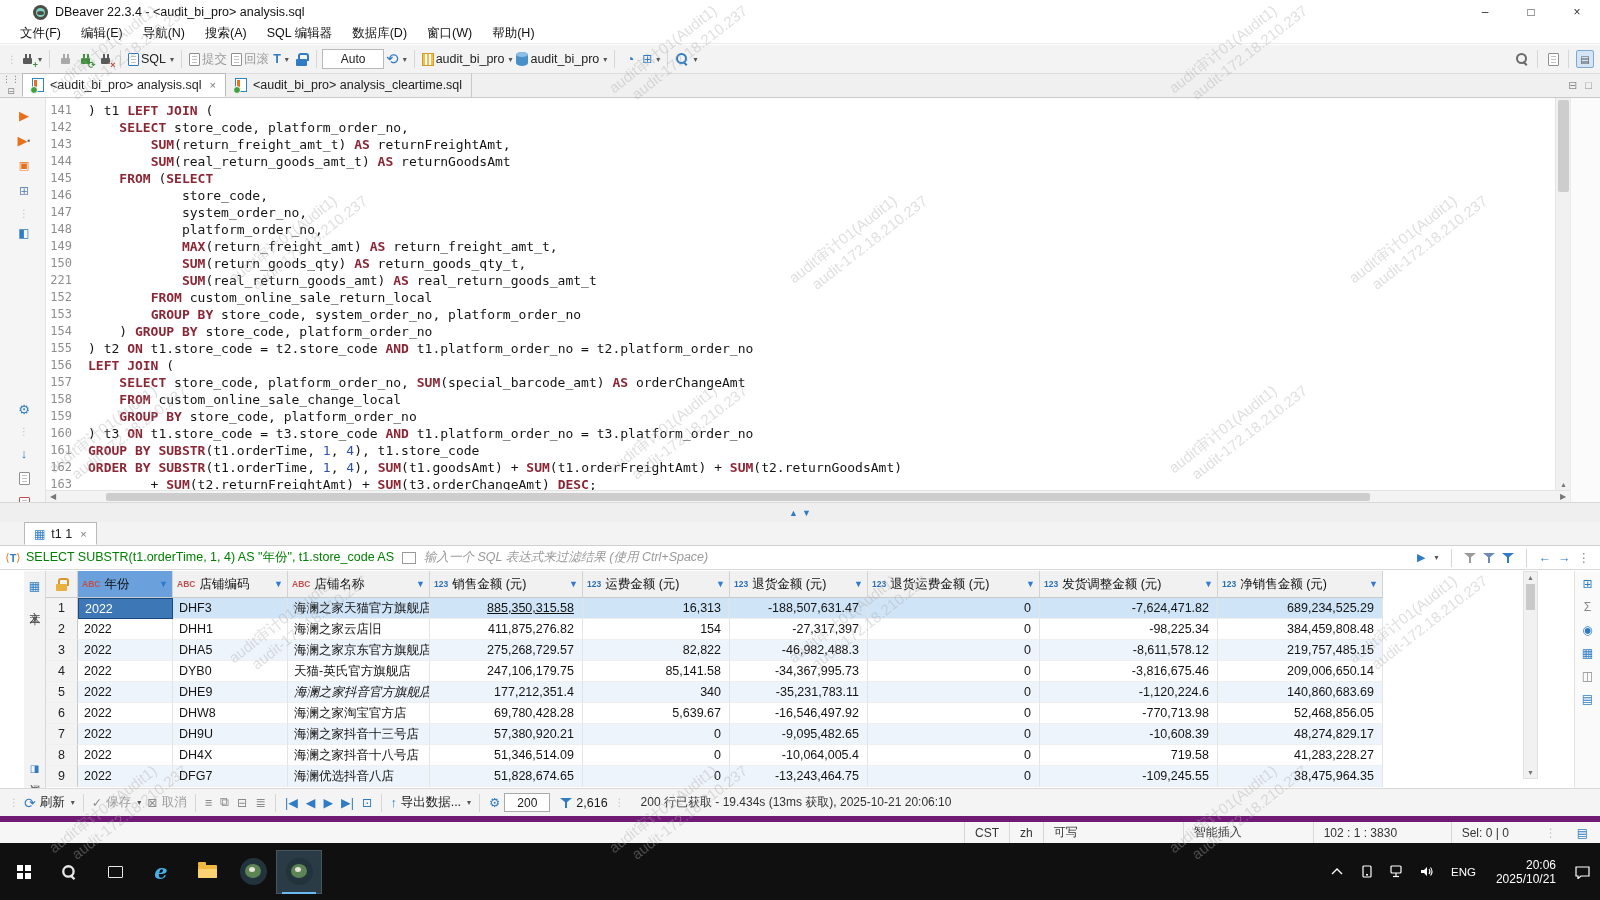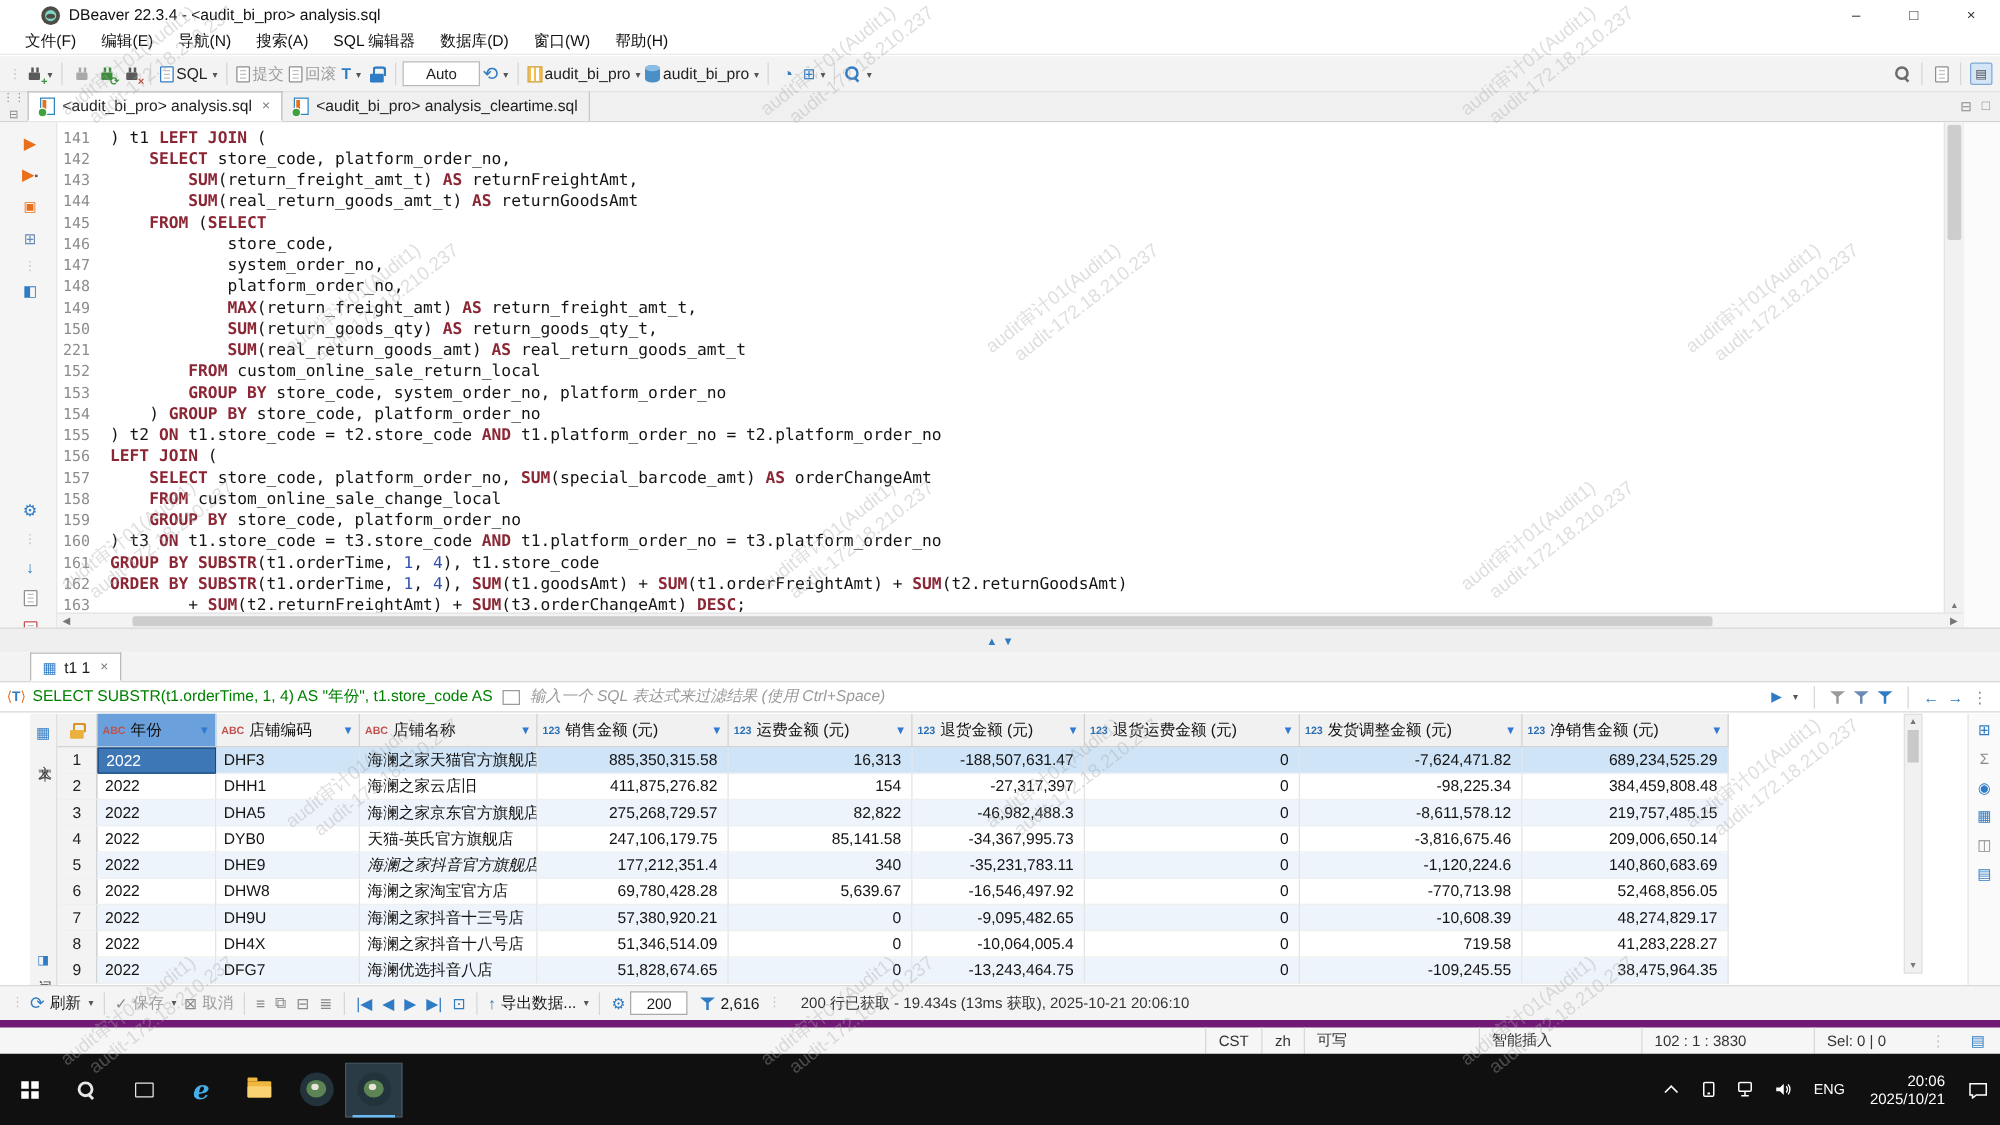--- a/index.html
+++ b/index.html
@@ -469,21 +469,21 @@
             <span class="ctype t-123">123</span>
             <span>净销售金额 (元)</span>
             <span class="harrow">▼</span>
           </div>
         </div>
         <div class="grow odd selrow">
           <div class="gc rowno" style="width: 32px;">1</div>
           <div class="gc selcell" style="width: 95px;">2022</div>
           <div class="gc" style="width: 115px;">DHF3</div>
           <div class="gc" style="width: 142px;">海澜之家天猫官方旗舰店</div>
-          <div class="gc num" style="width: 153px;">885,350,315.58</div>
+          <div class="gc num" style="width: 153px; text-decoration: underline;">885,350,315.58</div>
           <div class="gc num" style="width: 147px;">16,313</div>
           <div class="gc num" style="width: 138px;">-188,507,631.47</div>
           <div class="gc num" style="width: 172px;">0</div>
           <div class="gc num" style="width: 178px;">-7,624,471.82</div>
           <div class="gc num" style="width: 165px;">689,234,525.29</div>
         </div>
         <div class="grow">
           <div class="gc rowno" style="width: 32px;">2</div>
           <div class="gc" style="width: 95px;">2022</div>
           <div class="gc" style="width: 115px;">DHH1</div>

